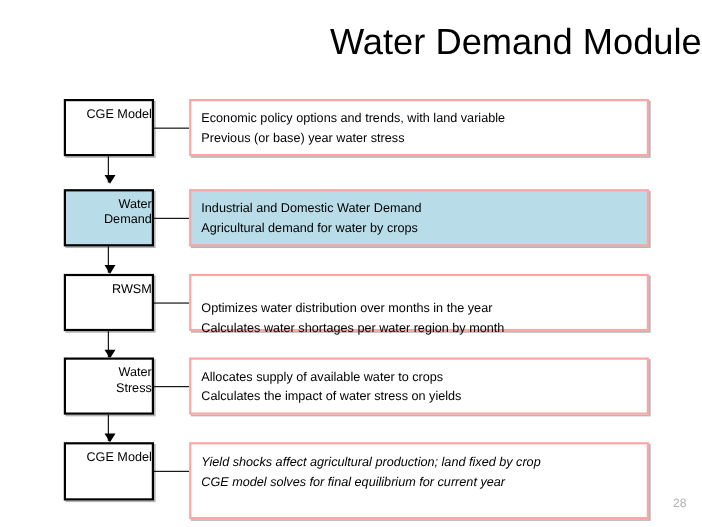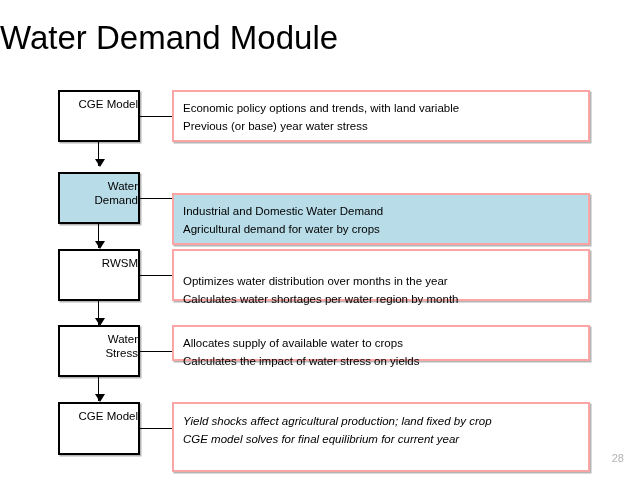--- a/index.html
+++ b/index.html
@@ -22,21 +22,21 @@
     width: 638px;
     height: 479px;
     background: #ffffff;
   }
 
   #slide-title {
     position: absolute;
     left: 0;
     top: 18px;
     width: 638px;
-    text-align: left;
+    text-align: right;
     font-size: 33px;
     line-height: 40px;
     font-weight: 400;
     letter-spacing: 0px;
     color: #000000;
     white-space: nowrap;
   }
 
   .diagram {
     position: absolute;
@@ -148,21 +148,21 @@
         <span class="desc-line">Previous (or base) year water stress</span>
       </span>
     </div>
     <div class="v-arrow" style="top:142px; height:24px;"></div>
 
     <div class="stage-box highlight" style="top:172px; height:52px;">
       <span class="stage-label">Water
 Demand</span>
     </div>
     <div class="h-connector" style="top:198px;"></div>
-    <div class="desc-box highlight" style="top:172px; height:52px;margin-top:21px;">
+    <div class="desc-box highlight" style="top:172px; height:52px;">
       <span class="desc-lines" style="padding-top:7px;">
         <span class="desc-line">Industrial and Domestic Water Demand</span>
         <span class="desc-line">Agricultural demand for water by crops</span>
       </span>
     </div>
     <div class="v-arrow" style="top:224px; height:24px;"></div>
 
     <div class="stage-box" style="top:249px; height:52px;">
       <span class="stage-label">RWSM</span>
     </div>
@@ -173,21 +173,21 @@
         <span class="desc-line">Calculates water shortages per water region by month</span>
       </span>
     </div>
     <div class="v-arrow" style="top:301px; height:24px;"></div>
 
     <div class="stage-box" style="top:325px; height:52px;">
       <span class="stage-label">Water
 Stress</span>
     </div>
     <div class="h-connector" style="top:351px;"></div>
-    <div class="desc-box" style="top:325px; height:36px;">
+    <div class="desc-box" style="top:325px; height:52px;">
       <span class="desc-lines" style="padding-top:7px;">
         <span class="desc-line">Allocates supply of available water to crops</span>
         <span class="desc-line">Calculates the impact of water stress on yields</span>
       </span>
     </div>
     <div class="v-arrow" style="top:377px; height:24px;"></div>
 
     <div class="stage-box" style="top:402px; height:53px;">
       <span class="stage-label">CGE Model</span>
     </div>

